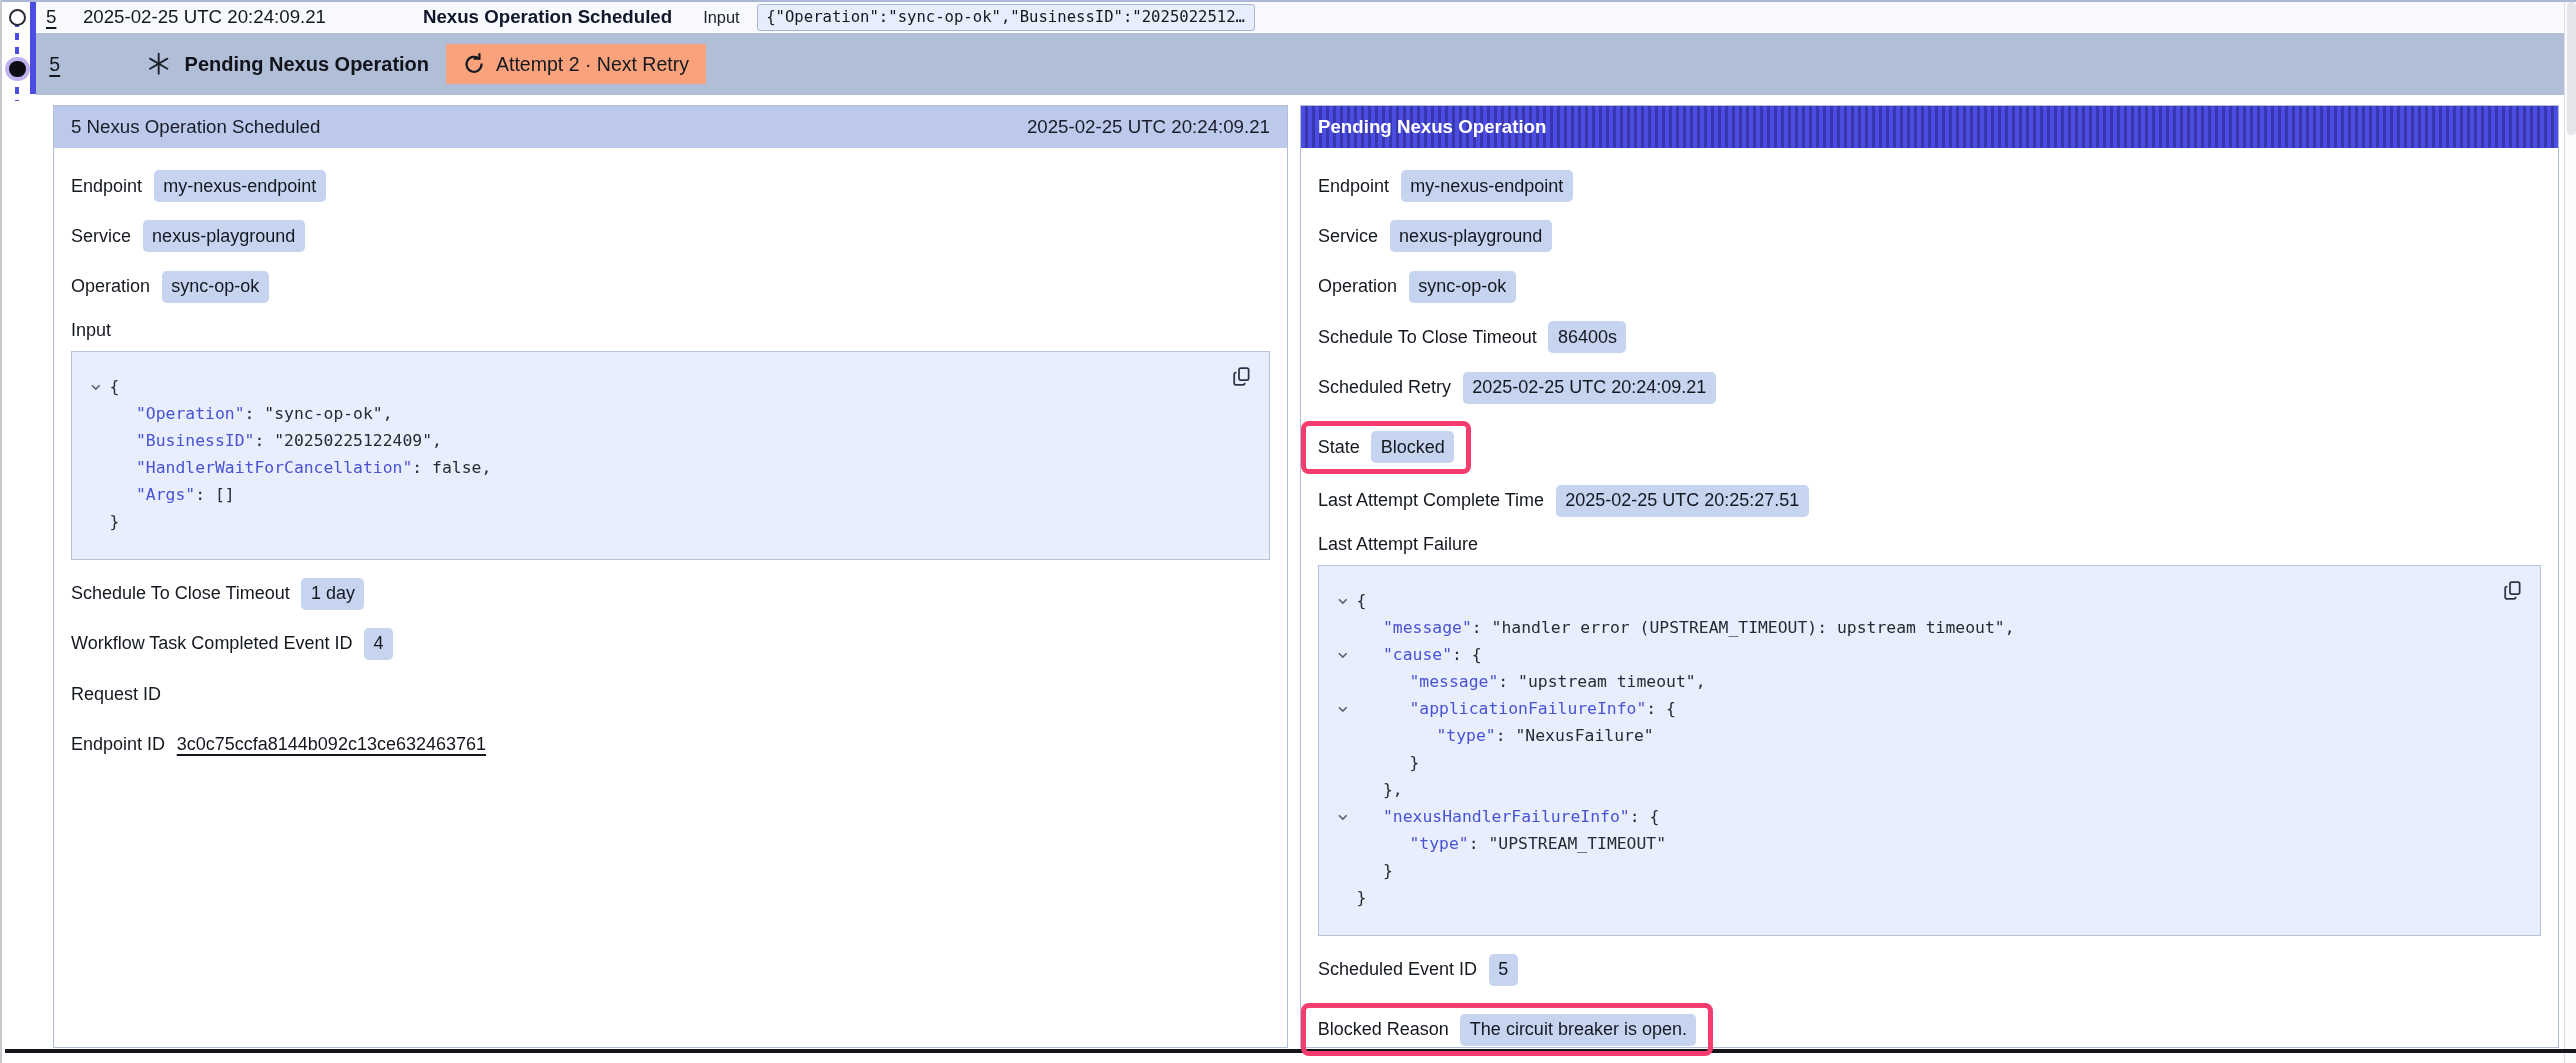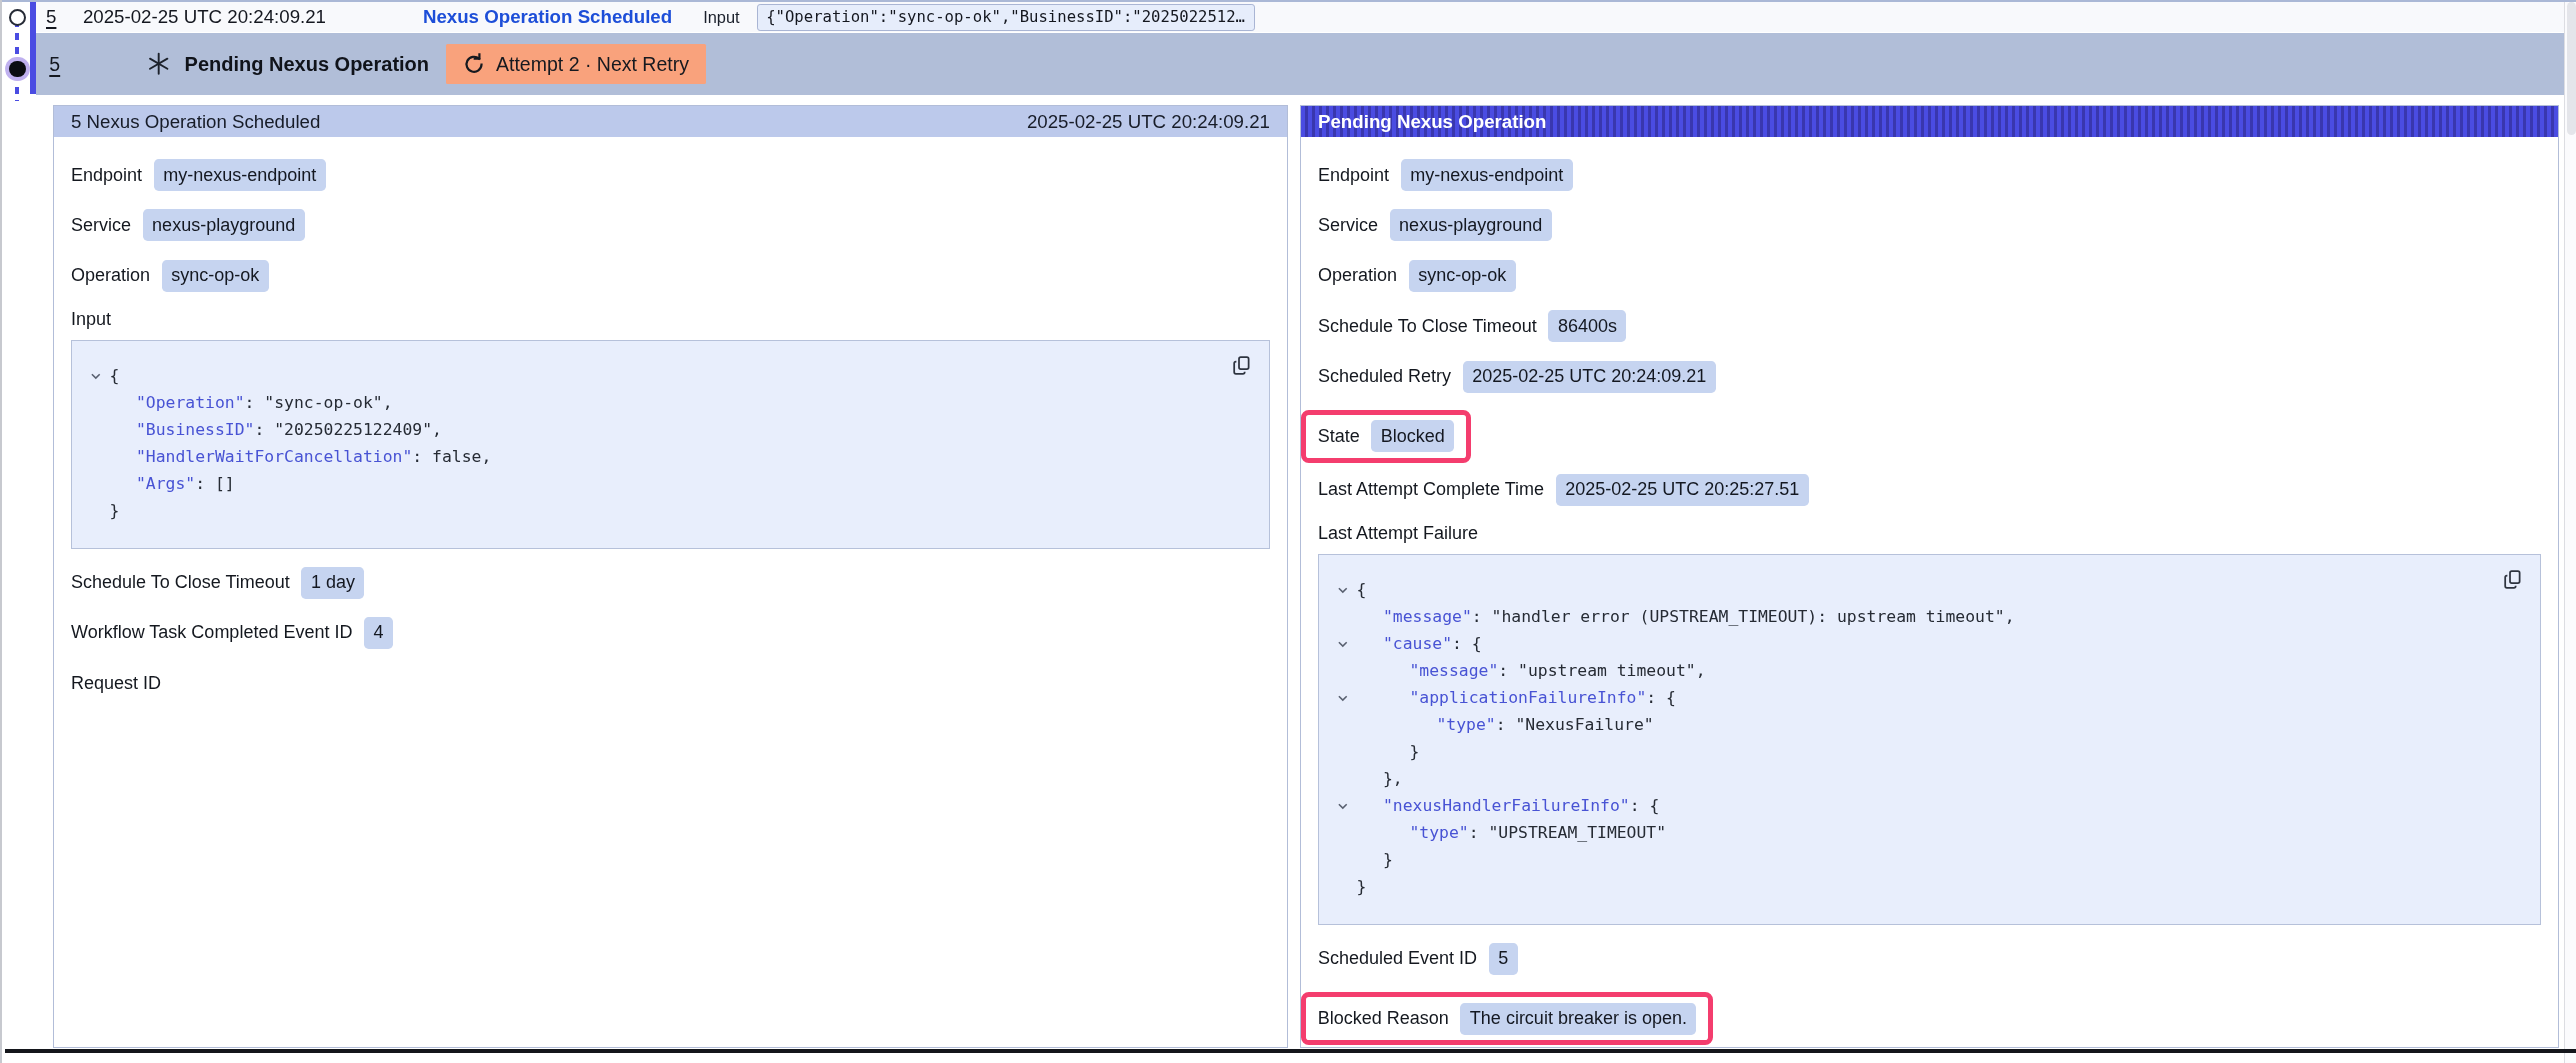--- a/index.html
+++ b/index.html
@@ -19,33 +19,33 @@
   .tl-filled{position:absolute;left:9.4px;top:61px;width:16.4px;height:16.4px;border-radius:50%;background:#0b0d12;box-shadow:0 0 0 3.9px #bfb0ef}
   .accent-bar{position:absolute;left:30px;top:2.3px;width:6.2px;height:92px;background:var(--c-accent-blue)}
 
   
   .hist-row{position:absolute;left:36px;right:12.5px;display:flex;align-items:center}
   .row1{top:2.3px;height:30px;background:var(--c-row1);font-size:18.7px}
   .row2{top:33px;height:62px;background:var(--c-row2)}
   .ev-id{font-weight:500;text-decoration:underline;text-underline-offset:3.9px;text-decoration-thickness:1.6px;color:#14171f}
   .row1 .ev-id{margin-left:10px}
   .r1-time{margin-left:26.5px;width:340px;color:#14171f}
-  .r1-title{font-weight:700;color:#1d4ed8}
+  .r1-title{font-weight:700;color:#0f172a}
   .r1-input-label{margin-left:31px;font-size:16.4px}
   .r1-chip{margin-left:17px;font-family:"DejaVu Sans Mono",monospace;font-size:15.6px;line-height:23.4px;padding:0.8px 8.6px;background:#e6edfb;border:1.6px solid #a9b5d4;border-radius:3.1px;white-space:nowrap;max-width:608px;overflow:hidden;color:#14171f}
   .row2 .ev-id{margin-left:13.3px;font-size:19.5px}
   .r2-star{margin-left:87px;display:flex;align-items:center}
   .r2-title{margin-left:14px;font-weight:700;font-size:20px;color:#10131a}
   .r2-badge{margin-left:17px;display:flex;align-items:center;gap:11px;background:var(--c-orange);padding:8.6px 17px;font-size:19.5px;color:#16191f;border-radius:1.6px}
 
   
   .card{position:absolute;top:105px;height:943px;background:#fff;border:1.6px solid var(--c-panel-border);z-index:2}
   .card-left{left:53px;width:1235px}
   .card-right{left:1300px;width:1259px}
-  .card-header{height:31px;display:flex;align-items:center;justify-content:space-between;padding:0 17px;font-size:18.7px;color:#171c28;background:var(--c-header-blue)}
+  .card-header{height:42px;display:flex;align-items:center;justify-content:space-between;padding:0 17px;font-size:18.7px;color:#171c28;background:var(--c-header-blue)}
   .card-header .hd-title{font-weight:500}
   .card-header.striped{background:repeating-linear-gradient(90deg,var(--c-accent-blue) 0 3.9px,var(--c-stripe-dark) 3.9px 7px);color:#fff;justify-content:flex-start}
   .card-header.striped .hd-title{font-weight:600}
   .card-body{padding:21px 17px 0 17px;overflow:visible}
 
   .field-row{display:flex;align-items:center;gap:11.7px;min-height:34px;margin-bottom:16.4px;font-size:18px}
   .field-label{color:#14181f;white-space:nowrap}
   .badge{background:var(--c-badge);border-radius:4.7px;padding:5.5px 9.4px;color:#141821;white-space:nowrap}
   .link-val{color:#14171f;text-decoration:underline;text-underline-offset:3.9px;text-decoration-thickness:1.6px}
   .field-row.hl{display:inline-flex;border:5.5px solid var(--c-pink);border-radius:7.8px;padding:5.5px 11.7px;margin-left:-17px;margin-bottom:10px}
@@ -170,20 +170,24 @@
             <span class="field-label">Schedule To Close Timeout</span>
             <span class="badge">1 day</span>
           </div>
           <div class="field-row">
             <span class="field-label">Workflow Task Completed Event ID</span>
             <span class="badge">4</span>
           </div>
           <div class="field-row">
             <span class="field-label">Request ID</span>
           </div>
+          <div class="field-row">
+            <span class="field-label">Endpoint ID</span>
+            <span class="link-val">3c0c75ccfa8144b092c13ce632463761</span>
+          </div>
         </div>
     </div>
   </section>
 
   <section class="card card-right">
     <header class="card-header striped">
       <span class="hd-title">Pending Nexus Operation</span>
     </header>
     <div class="card-body">
       <div id="rightTop"><div class="field-row">

